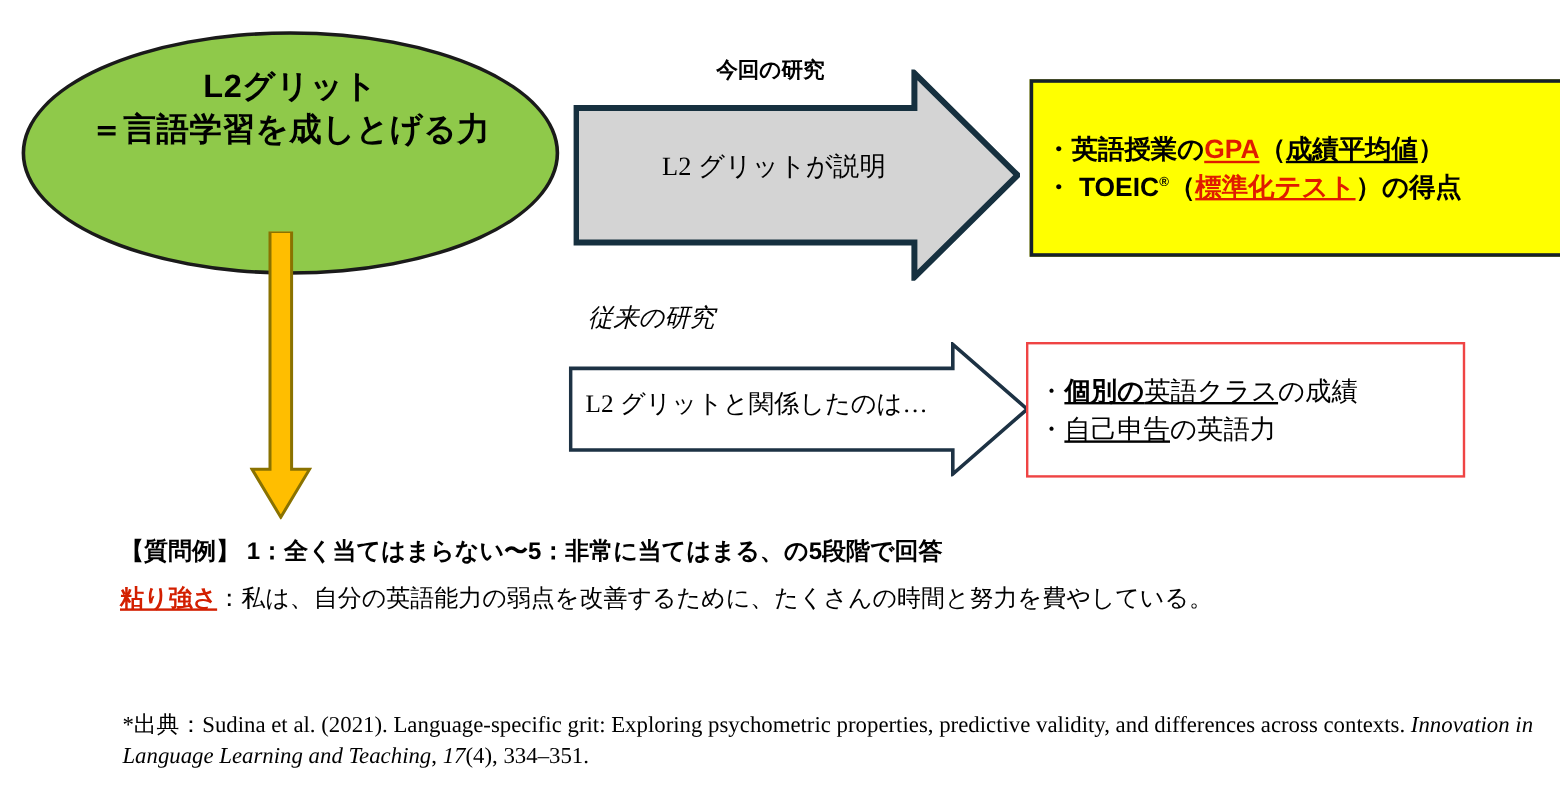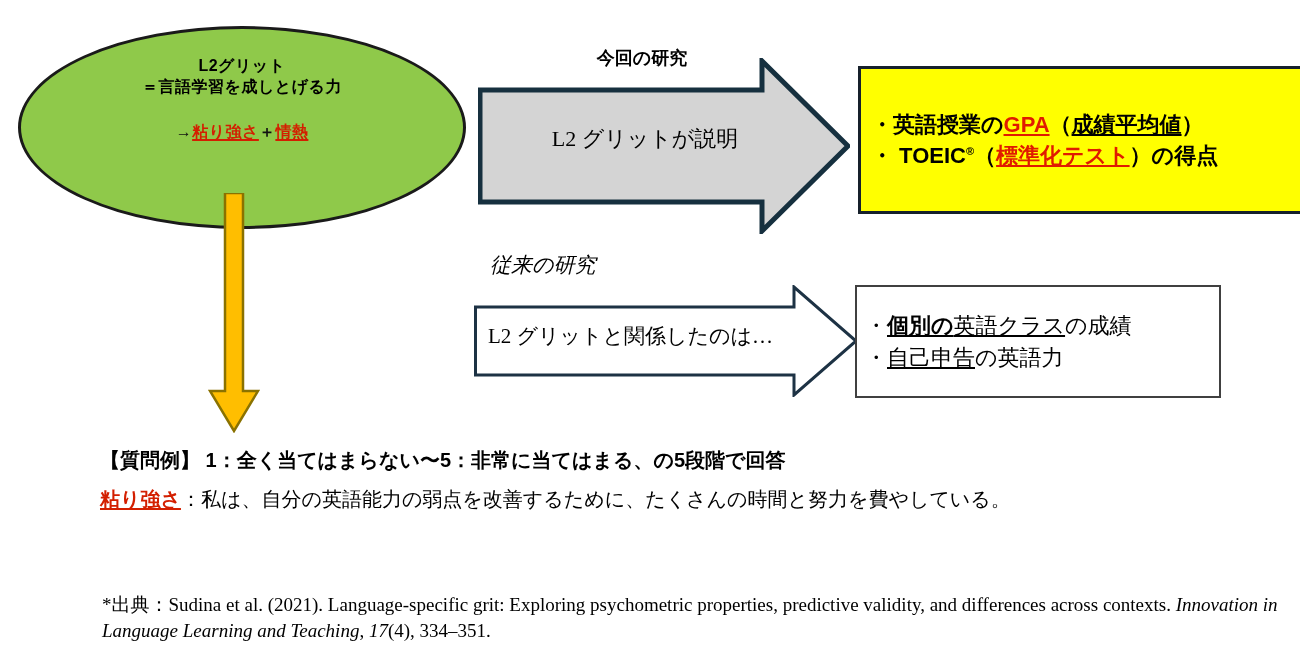--- a/index.html
+++ b/index.html
@@ -36,21 +36,21 @@
     width: 100%;
     height: 100%;
     display: flex;
     flex-direction: column;
     align-items: center;
     justify-content: flex-start;
     padding-top: 26px;
     box-sizing: border-box;
   }
   .ell-line {
-    font-size: 16px;
+    font-size: 27px;
     font-weight: 700;
     line-height: 1.32;
     white-space: nowrap;
     letter-spacing: 0.5px;
   }
   .ell-line.l3 {
     margin-top: 24px;
     color: #d31f00;
   }
   .ell-line.l3 .plain {
@@ -179,21 +179,21 @@
   }
 
   
   #white-box {
     position: absolute;
     left: 855px;
     top: 285px;
     width: 366px;
     height: 113px;
     background: #ffffff;
-    border: 2px solid #404040;
+    border: 2px solid #ef4444;
     box-sizing: border-box;
     z-index: 4;
     display: flex;
     flex-direction: column;
     justify-content: center;
     padding: 0 8px;
   }
   .wbox-line {
     font-size: 22px;
     line-height: 1.42;
@@ -256,23 +256,20 @@
     font-style: italic;
   }
 </style>
 </head>
 <body>
 
 <div id="green-ellipse">
   <div id="ellipse-text">
     <div class="ell-line l1">L2グリット</div>
     <div class="ell-line l2">＝言語学習を成しとげる力</div>
-    <div class="ell-line l3">
-      <span class="plain">→</span><span class="ul">粘り強さ</span><span class="plain">＋</span><span class="ul">情熱</span>
-    </div>
   </div>
 </div>
 
 <svg id="orange-arrow" viewBox="0 0 52 240">
   <polygon points="17,0 35,0 35,198 50,198 26,238 2,198 17,198" fill="#ffbe00" stroke="#8a7200" stroke-width="2.5" stroke-linejoin="miter"></polygon>
 </svg>
 
 <svg id="gray-arrow" viewBox="0 0 372 176">
   <polygon points="2,32 284,32 284,3 370,88 284,173 284,144 2,144" fill="#d4d4d4" stroke="#16303f" stroke-width="5" stroke-linejoin="miter"></polygon>
 </svg>

